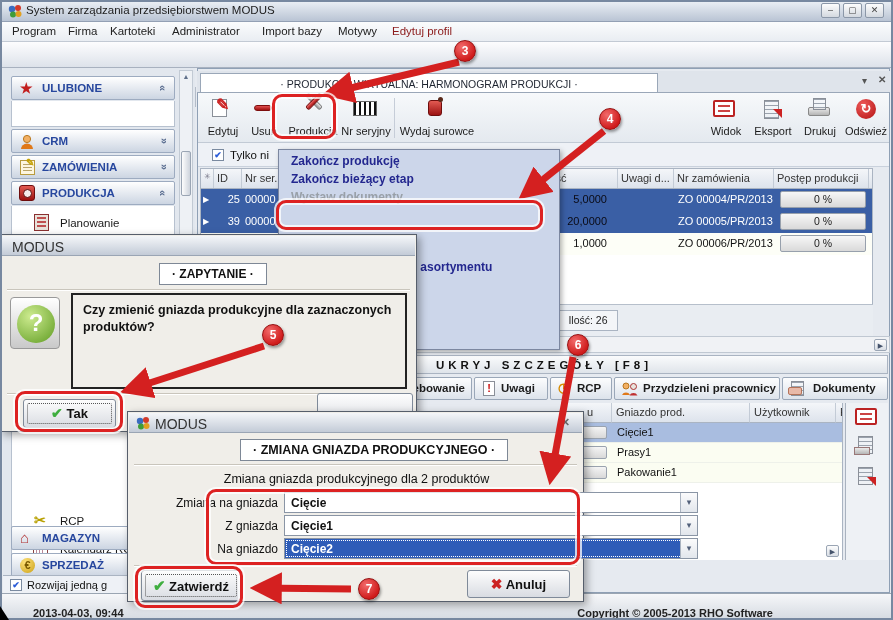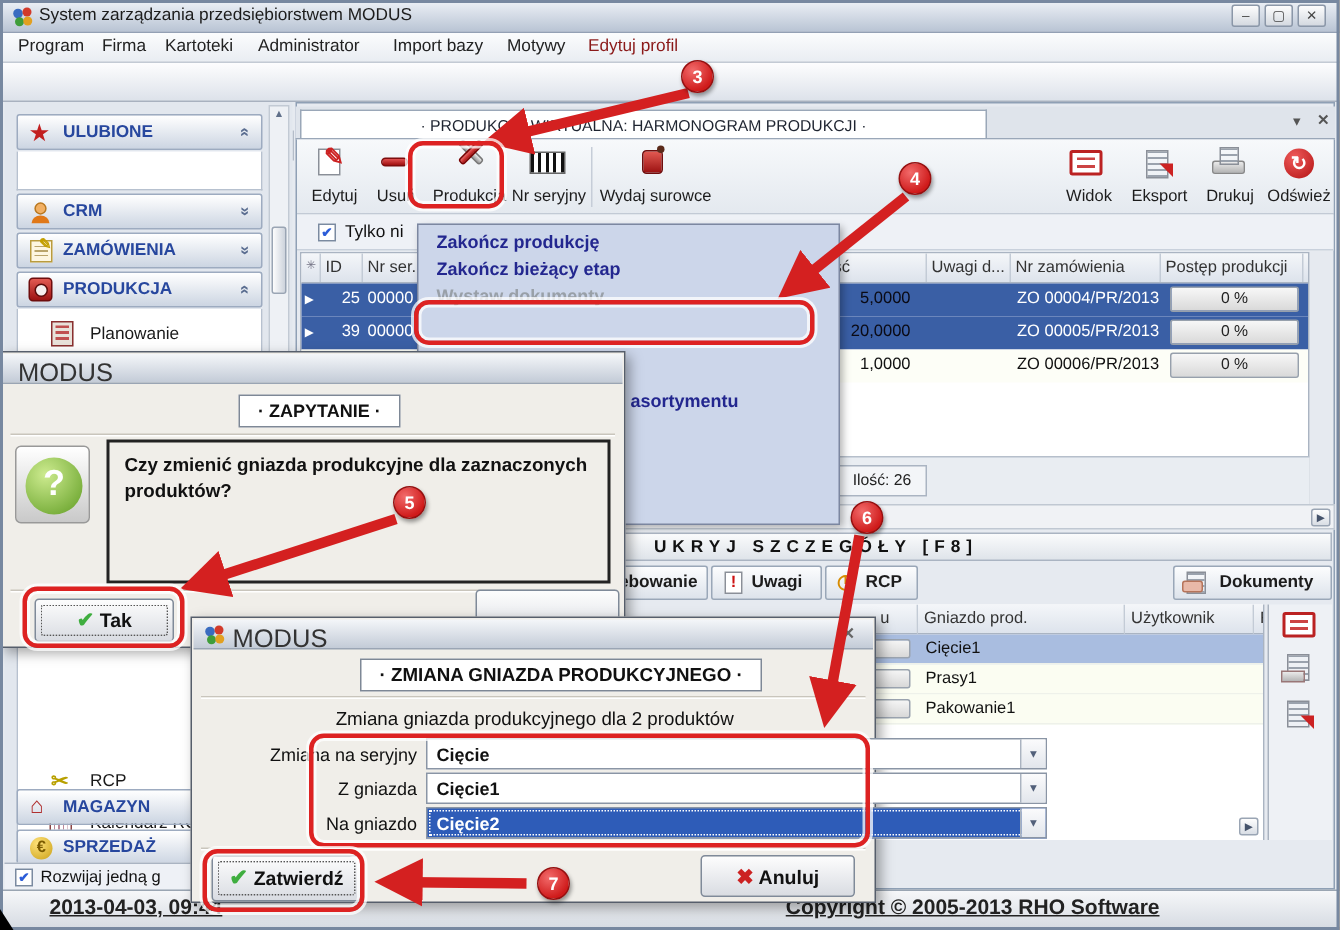--- a/index.html
+++ b/index.html
@@ -24,21 +24,21 @@
   .chv{position:absolute;right:8px;top:5px;font-size:11px;color:#5a6d90;font-weight:bold;}
   .up{transform:rotate(90deg);} .dn{transform:rotate(-90deg);}
   .gwhite{left:8px;width:164px;background:#fff;border:1px solid #b7c1cf;border-top:none;}
   .sitem{position:absolute;font-size:11.5px;color:#1a1a1a;}
   .sscroll{left:179px;top:70px;width:14px;height:503px;background:#eef1f5;border:1px solid #c2cad4;}
   .sthumb{left:1px;width:10px;background:linear-gradient(90deg,#fdfdfd,#cdd3dc);border:1px solid #9aa5b4;border-radius:2px;}
   .sarrow{font-size:7px;color:#60708a;text-align:center;width:12px;}
   .expandrow{left:3px;top:575px;width:192px;height:18px;background:#eef1f6;border-top:1px solid #aab4c2;}
   
   .statusbar{left:0;top:593px;width:893px;height:25px;background:linear-gradient(#f6f7f9,#d7dce3);border-top:1px solid #9aa5b2;}
-  .stxt{top:2px;font-size:14px;font-weight:bold;color:#222;text-decoration:underline;}
+  .stxt{top:13px;font-size:11px;font-weight:bold;color:#222;}
   
   .mdi{left:197px;top:68px;width:693px;height:525px;background:#e6eaf0;border:1px solid #8fa0b5;}
   .tabrow{left:197px;top:71px;width:693px;height:22px;background:#dfe4eb;border-bottom:1px solid #9aa7b8;}
   .tab0{left:200px;top:73px;width:458px;height:19px;background:#fff;border:1px solid #9aa7b8;border-bottom:none;font-size:10.5px;color:#1e2430;text-align:center;padding-top:4px;}
   .toolbar{left:198px;top:93px;width:691px;height:50px;background:linear-gradient(#f7f9fb,#e4e9ef);border-bottom:1px solid #c2cad5;}
   .tbtn{position:absolute;text-align:center;font-size:11px;color:#1c1c1c;}
   .tlab{position:absolute;left:0;right:0;bottom:2px;font-size:11px;color:#1c1c1c;}
   .tsep{position:absolute;top:5px;width:1px;height:40px;background:#c6cdd8;}
   .filterrow{left:198px;top:143px;width:691px;height:24px;background:#eef1f6;border-bottom:1px solid #c9d1dc;}
   .cbx{width:12px;height:12px;background:#fff;border:1px solid #7a8aa0;font-size:9px;color:#2b5cd8;line-height:11px;text-align:center;font-weight:bold;}
@@ -74,21 +74,21 @@
   .dbtn{position:absolute;left:3px;top:3px;width:44px;height:13px;background:linear-gradient(#f5f5f5,#d8d8d8);border:1px solid #9aa3af;border-radius:2px;}
   .vtools{left:845px;top:403px;width:43px;height:157px;background:#eef1f5;border-left:1px solid #a9b2bf;}
   
   .cmenu{left:278px;top:149px;width:282px;height:201px;background:#ccd6ea;border:1px solid #7c87a0;box-shadow:2px 2px 5px rgba(0,0,0,.3);z-index:40;font-weight:bold;}
   .mi{position:absolute;left:2px;width:276px;height:18px;font-size:12px;color:#23278f;padding:2px 0 0 10px;}
   .mi.dis{color:#99a0a8;}
   .mi.hl{background:#dee5f4;border:1px solid #8fa0c8;border-radius:2px;height:22px;padding-top:4px;}
   
   .dlg{background:#f0eee9;border:1px solid #565e6b;box-shadow:3px 3px 8px rgba(0,0,0,.35);}
   .dtitle{position:absolute;left:1px;top:1px;right:1px;height:20px;background:linear-gradient(#f4f6f9,#c3cbd7);border-bottom:1px solid #9aa5b4;}
-  .dtitletxt{position:absolute;top:3px;font-size:17px;color:#2a2a2a;font-weight:bold;}
+  .dtitletxt{position:absolute;top:3px;font-size:14px;color:#2a2a2a;font-weight:bold;}
   .hdrbox{position:absolute;background:#fff;border:1px solid #7e8896;font-size:12px;font-weight:bold;color:#111;padding:3px 12px;white-space:nowrap;}
   .groove{position:absolute;height:2px;border-top:1px solid #c9c5bc;border-bottom:1px solid #fff;}
   .sbtn{position:absolute;background:linear-gradient(#fdfdfd,#d9dce2);border:1px solid #7f8a99;border-radius:3px;font-size:13px;font-weight:bold;color:#111;text-align:center;}
   .sbtn .dot{position:absolute;inset:3px;border:1px dotted #555;border-radius:2px;}
   .flabel{position:absolute;font-size:12px;color:#111;text-align:right;width:148px;}
   .combo{position:absolute;left:156px;width:414px;height:21px;background:#fff;border:1px solid #8a95a5;font-size:12px;font-weight:bold;color:#111;padding:3px 0 0 6px;}
   .combo .car{position:absolute;right:0;top:0;width:17px;height:19px;border-left:1px solid #aab3c0;background:linear-gradient(#fbfbfc,#e2e6ec);color:#52607a;font-size:9px;text-align:center;line-height:18px;font-weight:normal;}
   .combo.selc{background:#2e5cb8;color:#fff;outline:1px dotted #fff;outline-offset:-3px;}
   
   .annrect{position:absolute;border:3px solid #dd2222;border-radius:10px;box-shadow:0 0 0 2px rgba(255,255,255,.75), inset 0 0 0 2px rgba(255,255,255,.75);z-index:80;}
@@ -332,20 +332,29 @@
   <div class="a dtabrow">
     <div class="dtab" style="left:0;width:272px;text-align:right;padding:4px 6px 0 0">ebowanie</div>
     <div class="dtab" style="left:274px;width:74px;padding:4px 0 0 26px">
       <span class="a doc" style="left:8px;top:3px;width:12px;height:15px;text-align:center;color:#c11;font-size:11px;font-weight:bold">!</span>
       <span>Uwagi</span>
     </div>
     <div class="dtab" style="left:350px;width:62px;padding:4px 0 0 26px">
       <span class="a glyph" style="left:7px;top:2px;font-size:13px;color:#d78b00">◷</span>
       <span>RCP</span>
     </div>
+    <div class="dtab" style="left:414px;width:166px;padding:4px 0 0 28px">
+      <svg class="a" style="left:6px;top:4px" width="18" height="14">
+        <circle cx="5" cy="4" r="3" fill="#f2b064" stroke="#b97820"></circle>
+          <path d="M1,13 a4.5,4.5 0 0 1 8,0 z" fill="#e07818"></path>
+        <circle cx="12.5" cy="4.5" r="3" fill="#e8e4de" stroke="#a33"></circle>
+          <path d="M8.5,13.5 a4.5,4.5 0 0 1 8,0 z" fill="#c03030"></path>
+      </svg>
+      <span>Przydzieleni pracownicy</span>
+    </div>
     <div class="dtab" style="left:582px;width:106px;padding:4px 0 0 30px">
       <span class="a doc doclines" style="left:8px;top:3px;width:13px;height:15px;padding:3px"></span>
       <span class="a" style="left:5px;top:9px;width:14px;height:8px;background:#e8b9a8;border:1px solid #b5745a;border-radius:2px"></span>
       <span>Dokumenty</span>
     </div>
   </div>
 
   <div class="a dgrid">
     <span class="dh" style="left:0;width:52px;text-align:right;padding-right:18px">u</span>
     <span class="dh" style="left:52px;width:138px">Gniazdo prod.</span>
@@ -410,21 +419,21 @@
           <circle cx="10" cy="4" r="3" fill="#d23a2a"></circle>
         <circle cx="5" cy="10.5" r="3" fill="#3f9d3a"></circle>
           <circle cx="10.5" cy="10" r="3" fill="#e2a020"></circle>
       </svg>
       <span class="dtitletxt" style="left:26px;font-weight:normal;color:#333">MODUS</span>
       <span class="a" style="right:12px;top:3px;font-size:11px;color:#666;font-weight:bold">✕</span>
     </div>
     <div class="hdrbox" style="left:112px;top:27px;font-size:12.5px">· ZMIANA GNIAZDA PRODUKCYJNEGO ·</div>
     <div class="groove" style="left:6px;right:6px;top:52px"></div>
     <div class="a b" style="left:0;top:60px;width:457px;text-align:center;font-size:12.5px;color:#111">Zmiana gniazda produkcyjnego dla 2 produktów</div>
-    <span class="flabel" style="left:2px;top:84px">Zmiana na seryjny</span>
+    <span class="flabel" style="left:2px;top:84px">Zmiana na gniazda</span>
     <div class="combo" style="top:80px">
       <span>Cięcie</span>
       <span class="car">▾</span>
     </div>
     <span class="flabel" style="left:2px;top:107px">Z gniazda</span>
     <div class="combo" style="top:103px">
       <span>Cięcie1</span>
       <span class="car">▾</span>
     </div>
     <span class="flabel" style="left:2px;top:130px">Na gniazdo</span>

